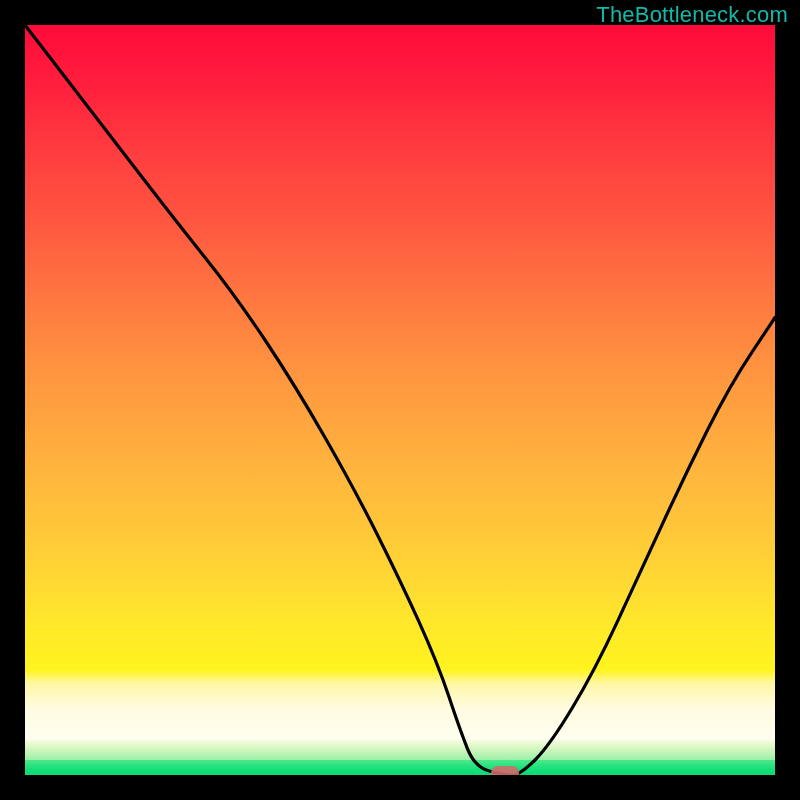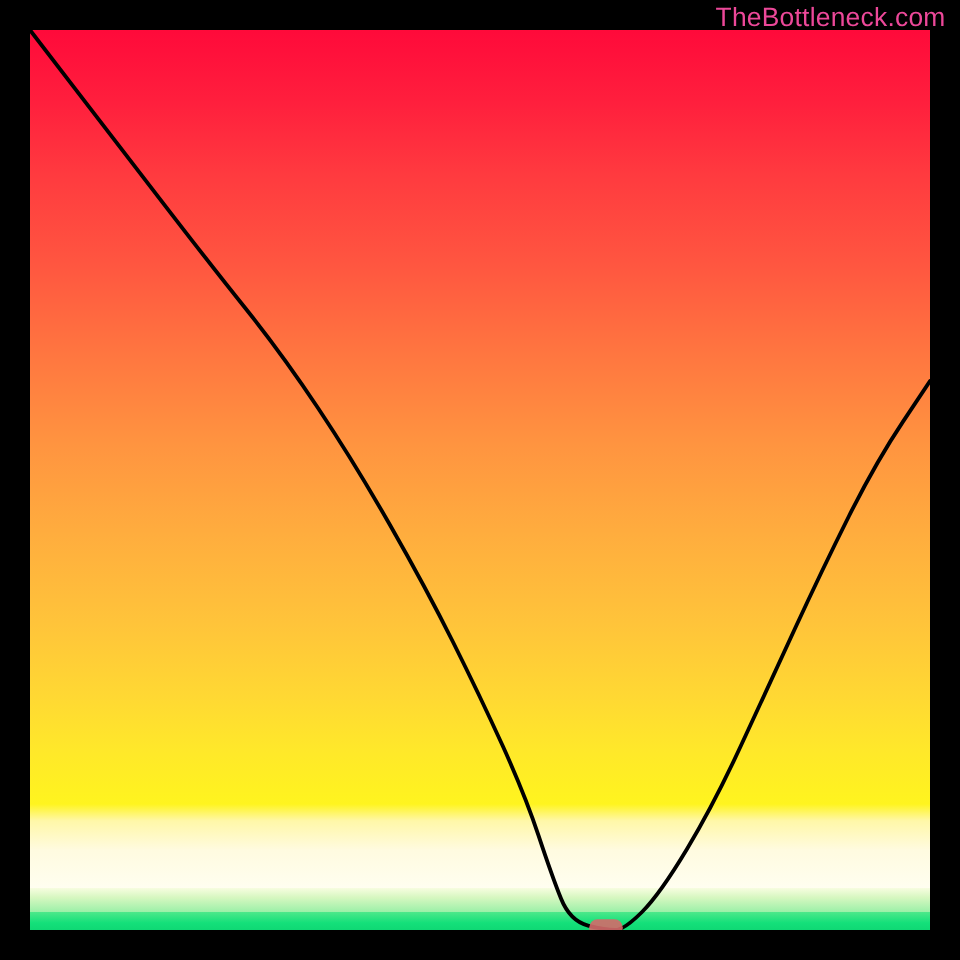--- a/index.html
+++ b/index.html
@@ -98,21 +98,21 @@
     width: 28px;
     height: 14px;
     border-radius: 7px;
     background: #d46a6a;
     opacity: 0.9;
   }
   .watermark {
     position: absolute;
     top: 2px;
     right: 12px;
-    color: #ec4899;
+    color: #14b8a6;
     font-size: 22px;
     letter-spacing: 0.2px;
     font-weight: 500;
   }
 </style>
 </head>
 <body>
 
 <div class="frame">
 

